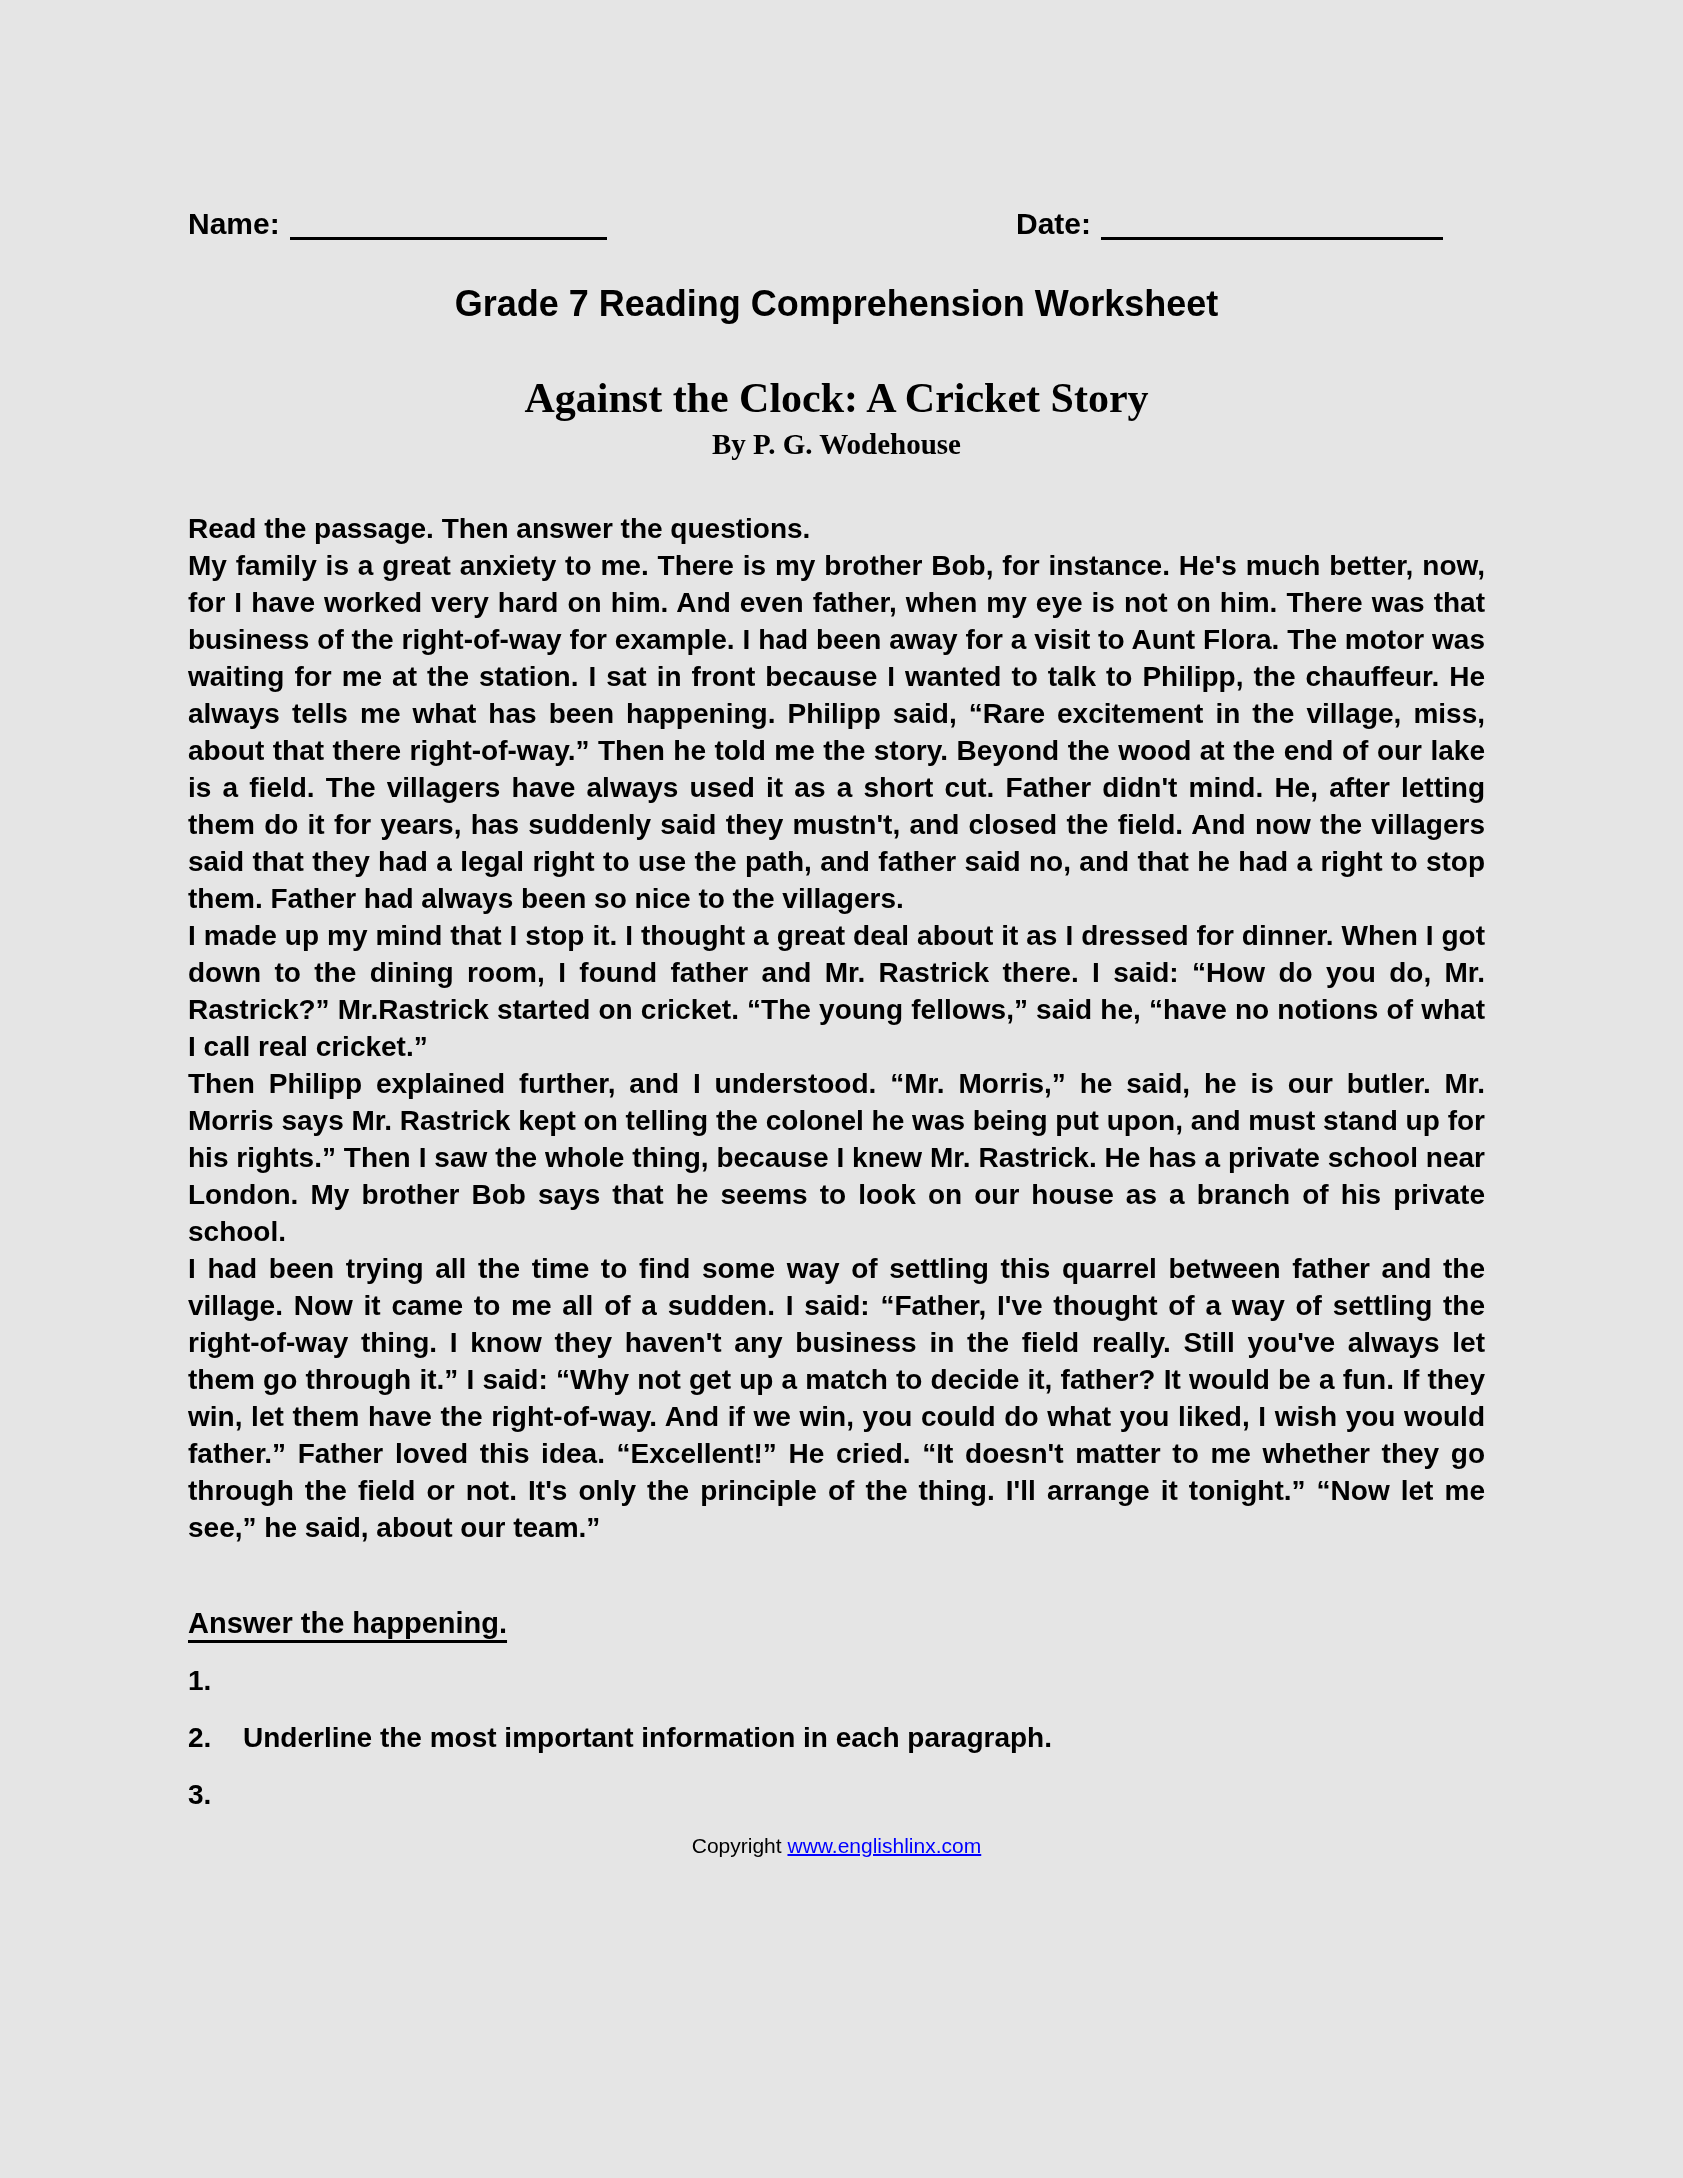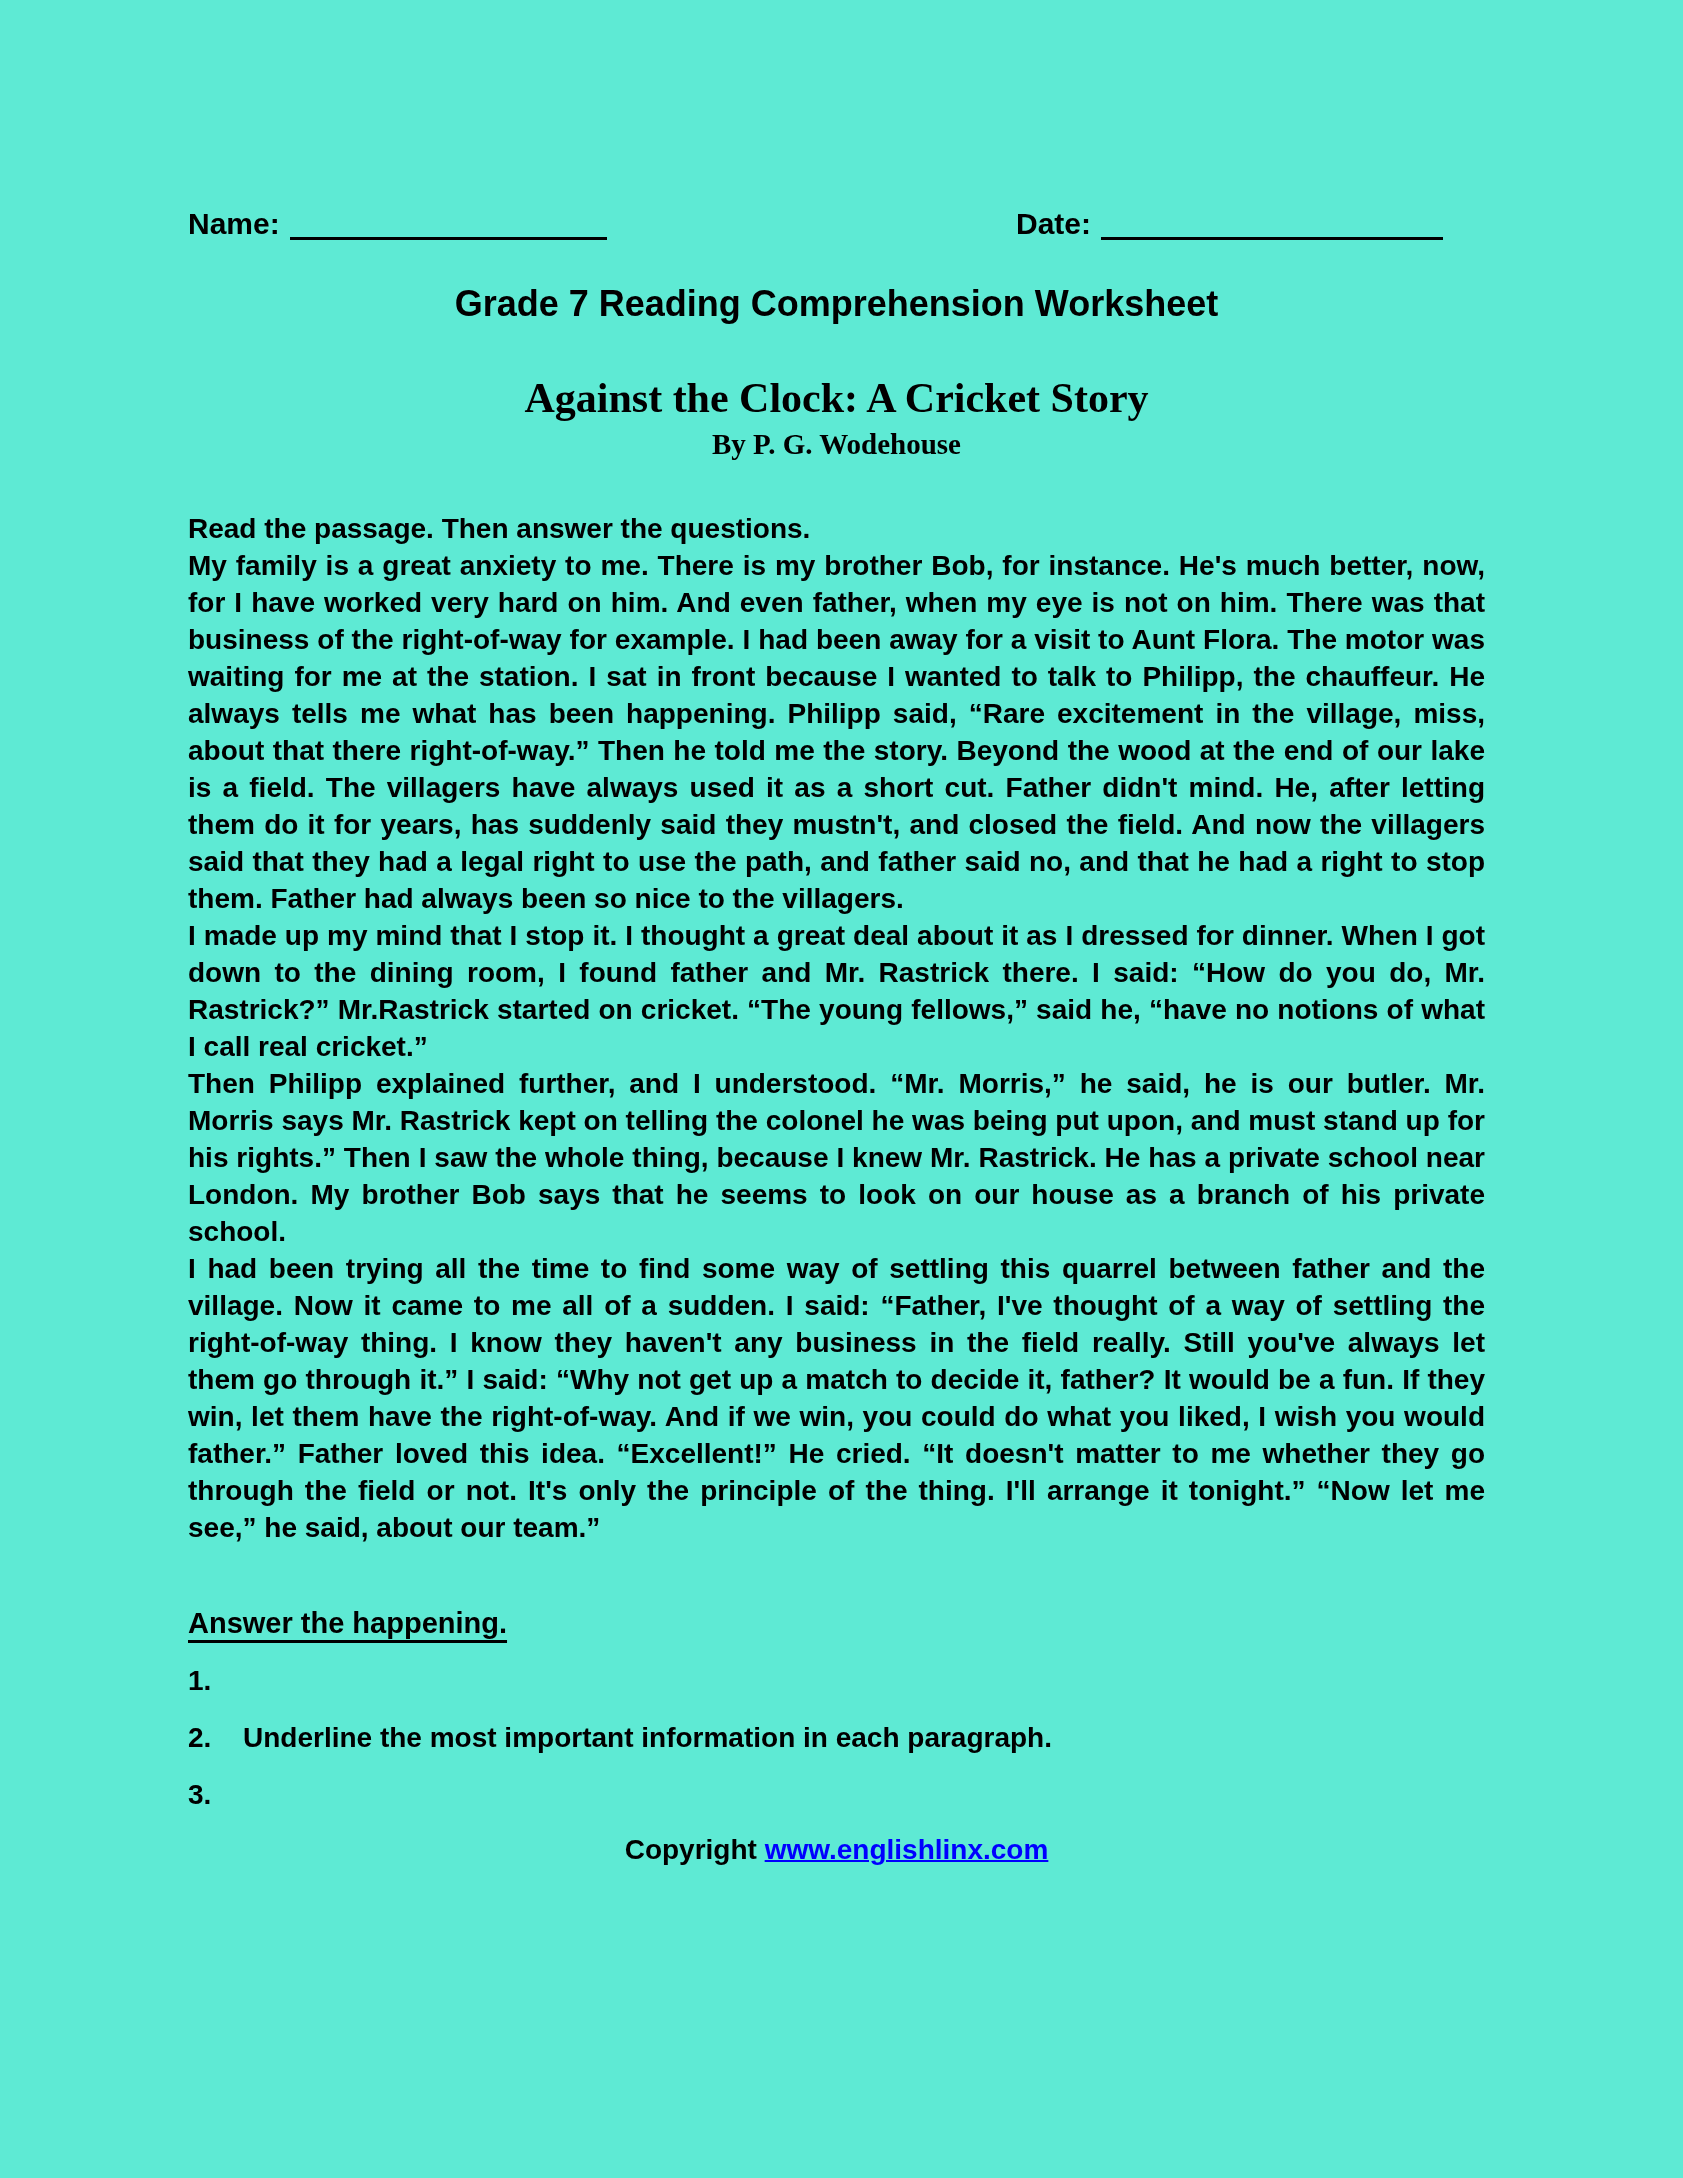--- a/index.html
+++ b/index.html
@@ -1,19 +1,19 @@
 <!DOCTYPE html>
 <html><head>
 <meta charset="utf-8">
 <style>
   html, body { margin: 0; padding: 0; background: #ffffff; }
   .page {
     width: 1683px;
     height: 2178px;
-    background: #5eead4;
+    background: #e5e5e5;
     color: #000000;
     font-family: "Liberation Sans", sans-serif;
     box-sizing: border-box;
     padding: 203px 198px 0 188px;
     position: relative;
     overflow: hidden;
   }
   
   .header-row {
     display: flex;
@@ -86,22 +86,22 @@
     font-weight: bold;
     line-height: 37px;
     margin-bottom: 20px;
   }
   .q-number { width: 55px; flex: 0 0 55px; }
 
   
   .footer {
     margin-top: 6px;
     text-align: center;
-    font-size: 28px;
-    font-weight: bold;
+    font-size: 21px;
+    font-weight: normal;
     line-height: 1.2;
   }
   .footer a {
     color: #0000ff;
     text-decoration: underline;
     text-decoration-thickness: 2px;
   }
 </style>
 </head>
 <body>

